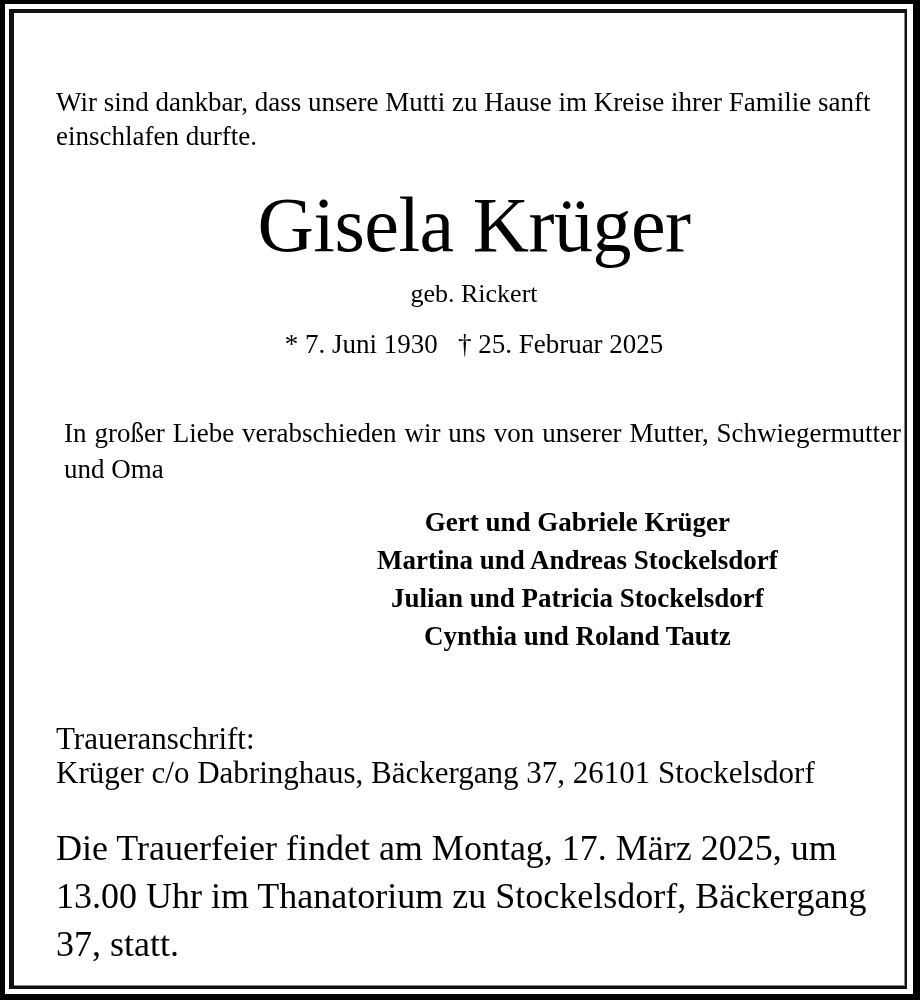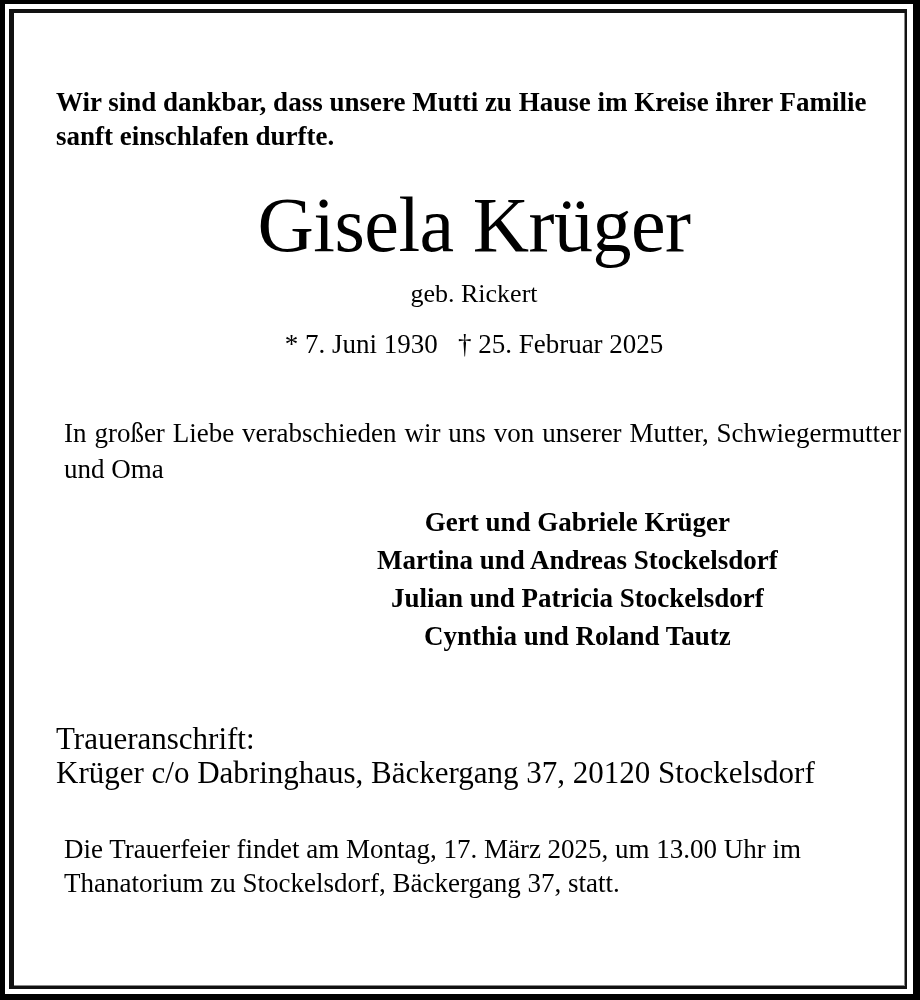--- a/index.html
+++ b/index.html
@@ -43,21 +43,20 @@
       box-sizing: border-box;
     }
     .intro {
       position: absolute;
       left: 42px;
       top: 72px;
       width: 840px;
       font-size: 27px;
       line-height: 34px;
       margin: 0;
-      font-weight: bold;
     }
     .name {
       position: absolute;
       left: 0;
       top: 164px;
       width: 920px;
       text-align: center;
       font-size: 78px;
       line-height: 96px;
       margin: 0;
@@ -117,23 +116,23 @@
       top: 709px;
       width: 840px;
       font-size: 31px;
       line-height: 34px;
     }
     .service-block {
       position: absolute;
       left: 42px;
       top: 811px;
       width: 840px;
-      font-size: 27px;
-      line-height: 34px;
-      margin: 8px;
+      font-size: 36px;
+      line-height: 48px;
+      margin: 0;
     }
     .burial-block {
       position: absolute;
       left: 42px;
       top: 899px;
       width: 840px;
       font-size: 27px;
       line-height: 34px;
       margin: 0;
     }
@@ -158,18 +157,18 @@
 
   <ul class="family-list">
     <li>Gert und Gabriele Krüger</li>
     <li>Martina und Andreas Stockelsdorf</li>
     <li>Julian und Patricia Stockelsdorf</li>
     <li>Cynthia und Roland Tautz</li>
   </ul>
 
   <div class="address-block">
     <div>Traueranschrift:</div>
-    <div>Krüger c/o Dabringhaus, Bäckergang 37, 20120 Stockelsdorf</div>
+    <div>Krüger c/o Dabringhaus, Bäckergang 37, 26101 Stockelsdorf</div>
   </div>
 
   <p class="service-block">Die Trauerfeier findet am Montag, 17. März 2025, um 13.00 Uhr im Thanatorium zu Stockelsdorf, Bäckergang 37, statt.</p>
 
 </div>
 
 </body></html>

